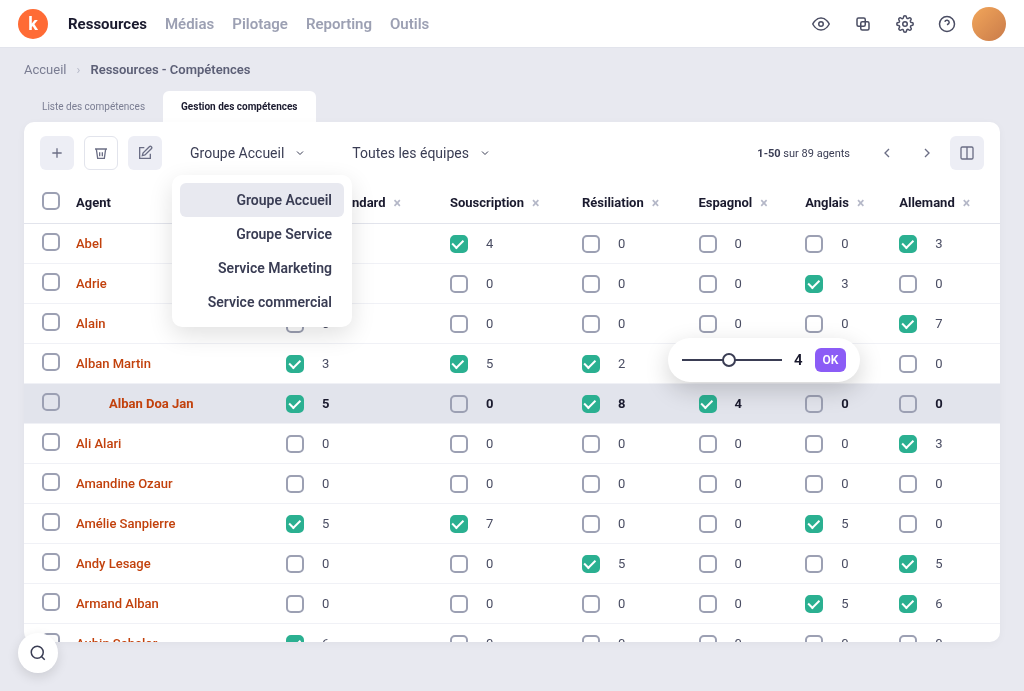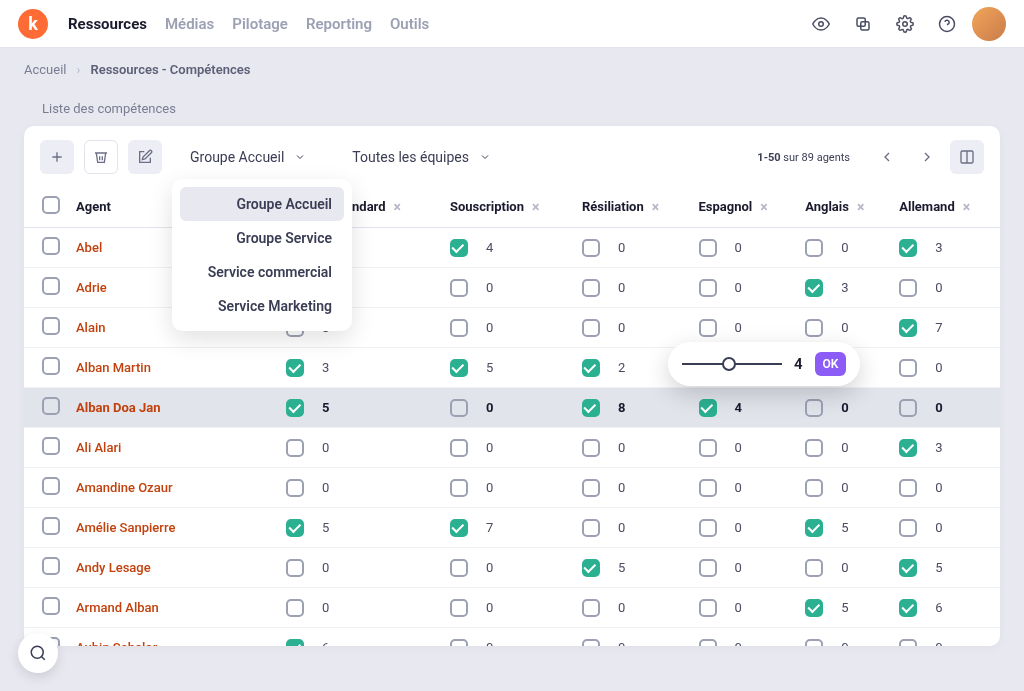--- a/index.html
+++ b/index.html
@@ -13,21 +13,21 @@
 .top-actions { display: flex; gap: 8px; align-items: center; }
 .icon-btn { width: 34px; height: 34px; border-radius: 6px; display: flex; align-items: center; justify-content: center; color: #4a4d63; cursor: pointer; }
 .avatar { width: 34px; height: 34px; border-radius: 50%; background: linear-gradient(135deg,#f2a65a,#c97b4a); }
 
 .breadcrumb { padding: 14px 24px; font-size: 13px; color: #7a7d92; display: flex; align-items: center; gap: 10px; text-align: right; }
 .breadcrumb-link { color: #7a7d92; }
 .breadcrumb-sep { color: #b5b8c8; }
 .breadcrumb-current { color: #5c5f76; font-weight: 600; }
 
 .tabs { padding: 0 24px; display: flex; gap: 0; }
-.tab { padding: 10px 18px; font-size: 13px; color: #7a7d92; background: transparent; border-radius: 6px 6px 0 0; cursor: pointer; }
+.tab { padding: 10px 18px; font-size: 10px; color: #7a7d92; background: transparent; border-radius: 6px 6px 0 0; cursor: pointer; }
 .tab.active { background: #fff; color: #1a1a2e; font-weight: 700; }
 
 .panel { background: #fff; margin: 0 24px 24px; border-radius: 10px; box-shadow: 0 2px 8px rgba(0,0,0,0.04); padding: 14px 0 0; height: 520px; overflow: hidden; position: relative; }
 
 .toolbar { display: flex; align-items: center; padding: 0 16px 12px; gap: 10px; text-align: right; }
 .sq-btn { width: 34px; height: 34px; border: 1px solid #e2e4ec; border-radius: 6px; display: flex; align-items: center; justify-content: center; color: #6b6e85; cursor: pointer; }
 .sq-btn.filled { background: #edeef5; border: none; }
 .dropdown { display: flex; align-items: center; gap: 10px; font-size: 14px; color: #3a3d54; cursor: pointer; padding: 6px 8px; position: relative; }
 .chevron { width: 12px; height: 12px; }
 .spacer { flex: 1; }
@@ -41,21 +41,21 @@
 
 .table-wrap { overflow-x: auto; }
 table { border-collapse: collapse; width: 100%; font-size: 13px; }
 thead th { text-align: left; padding: 10px 8px; font-weight: 700; color: #1a1a2e; border-bottom: 1px solid #e2e4ec; white-space: nowrap; }
 thead th:first-child { padding-left: 18px; width: 44px; }
 thead th.col-agent { width: 210px; }
 tbody td { padding: 9px 8px; border-bottom: 1px solid #f0f1f6; color: #4a4d63; white-space: nowrap; }
 tbody td:first-child { padding-left: 18px; }
 tbody tr.selected td { background: #e2e4ec; font-weight: 700; color: #1a1a2e; }
 .agent-name { font-weight: 500; color: #c2410c; }
-tbody tr.selected .agent-name { font-weight: 700; }
+tbody tr.selected .agent-name { font-weight: 700; margin-left: 33px; }
 
 .chk { width: 18px; height: 18px; border: 2px solid #9ca0b3; border-radius: 5px; display: inline-flex; align-items: center; justify-content: center; cursor: pointer; }
 .chk.on { background: #2bb091; border-color: #2bb091; }
 .chk.on::after { content: ""; width: 9px; height: 5px; border-left: 2px solid #fff; border-bottom: 2px solid #fff; transform: rotate(-45deg) translateY(-1px); }
 .skill-cell { display: flex; align-items: center; gap: 18px; }
 .th-inner { display: flex; align-items: center; gap: 8px; }
 .th-x { color: #b5b8c8; font-size: 14px; cursor: pointer; }
 
 .slider-pop { position: absolute; top: 216px; left: 644px; background: #fff; border-radius: 24px; box-shadow: 0 8px 24px rgba(0,0,0,0.18); padding: 10px 14px; display: flex; align-items: center; gap: 12px; z-index: 60; }
 .slider-track { width: 100px; height: 2px; background: #3a3d54; position: relative; }
@@ -110,20 +110,21 @@
 </div>
 
 <div class="breadcrumb">
   <span class="breadcrumb-link">Accueil</span>
   <span class="breadcrumb-sep">›</span>
   <span class="breadcrumb-current">Ressources - Compétences</span>
 </div>
 
 <div class="tabs">
     <div class="tab">Liste des compétences</div>
+    <div class="tab active">Gestion des compétences</div>
   </div>
 
 <div class="panel">
   <div class="toolbar">
     <div class="sq-btn filled">
         <svg width="16" height="16" viewBox="0 0 24 24" fill="none" stroke="currentColor" stroke-width="2">
           <line x1="12" y1="5" x2="12" y2="19"></line>
           <line x1="5" y1="12" x2="19" y2="12"></line>
         </svg>
       </div>
@@ -141,22 +142,22 @@
         </svg>
       </div>
     <div class="dropdown" style="margin-left:10px;">
       <span>Groupe Accueil</span>
       <svg class="chevron" viewBox="0 0 24 24" fill="none" stroke="currentColor" stroke-width="2">
           <polyline points="6 9 12 15 18 9"></polyline>
         </svg>
       <div class="dropdown-menu">
           <div class="dropdown-option selected">Groupe Accueil</div>
           <div class="dropdown-option">Groupe Service</div>
+          <div class="dropdown-option">Service Marketing</div>
           <div class="dropdown-option">Service commercial</div>
-          <div class="dropdown-option">Service Marketing</div>
         </div>
     </div>
     <div class="dropdown" style="margin-left:20px;">
       <span>Toutes les équipes</span>
       <svg class="chevron" viewBox="0 0 24 24" fill="none" stroke="currentColor" stroke-width="2">
           <polyline points="6 9 12 15 18 9"></polyline>
         </svg>
     </div>
     <div class="spacer"></div>
     <div class="pager"><b>1-50</b><span> sur </span><span>89 agents</span></div>

